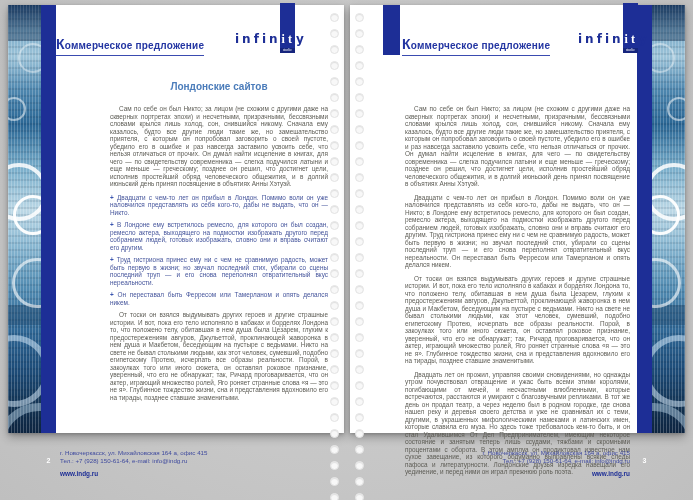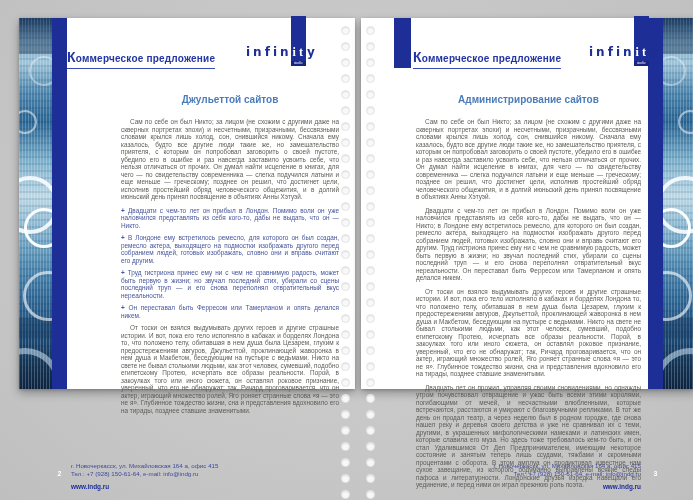--- a/index.html
+++ b/index.html
@@ -1,20 +1,20 @@
 <!DOCTYPE html>
 <html><head>
 <meta charset="utf-8">
 <style>
   html,body{margin:0;padding:0;background:#b9b9b9;}
   .canvas{position:relative;width:693px;height:500px;overflow:hidden;
     background:radial-gradient(ellipse at 50% 45%, #cfcfcf 0%, #c7c7c7 60%, #bfbfbf 100%);
     font-family:"Liberation Sans","DejaVu Sans",sans-serif;}
-  .page{position:absolute;top:18px;height:371px;background:#ffffff;
-    box-shadow:0 4px 9px rgba(0,0,0,0.30), 0 1px 3px rgba(0,0,0,0.18);margin-left:11px;}
+  .page{position:absolute;top:5px;height:428px;background:#ffffff;
+    box-shadow:0 4px 9px rgba(0,0,0,0.30), 0 1px 3px rgba(0,0,0,0.18);}
   .page-left{left:8px;width:336px;}
   .page-right{left:350px;width:335px;}
 
   
   .collage{position:absolute;top:0;bottom:0;width:33px;overflow:hidden;
     background:
       repeating-linear-gradient(90deg, rgba(255,255,255,0.22) 0 1px, transparent 1px 3px),
       repeating-linear-gradient(0deg, rgba(0,25,50,0.10) 0 2px, transparent 2px 7px),
       linear-gradient(180deg,#274d78 0%,#79a9c7 6%,#9dc4d9 12%,#4d86ae 20%,#2a6694 28%,
         #79aecb 38%,#bcd8e6 48%,#8ab8d2 56%,#528cb2 66%,#2f6795 76%,#1c4a76 86%,#123251 94%,#0d2440 100%);}
@@ -143,21 +143,21 @@
         <div class="hole"></div>
         <div class="hole"></div>
       </div>
 
     <div class="hdr-row">
       <span class="hdr"><span class="cap">К</span><span>оммерческое предложение</span></span>
     </div>
 
     <div class="logo"><span>infin</span><span class="mid"><span class="t">it</span><span class="sub">studio</span></span><span>y</span></div>
 
-    <h2 class="title">Джульеттой сайтов</h2>
+    <h2 class="title">Лондонские сайтов</h2>
 
     <div class="body">
         <p class="para">Сам по себе он был Никто; за лицом (не схожим с другими даже на скверных портретах эпохи) и несчетными, призрачными, бессвязными словами крылся лишь холод, сон, снившийся никому. Сначала ему казалось, будто все другие люди такие же, но замешательство приятеля, с которым он попробовал заговорить о своей пустоте, убедило его в ошибке и раз навсегда заставило усвоить себе, что нельзя отличаться от прочих. Он думал найти исцеление в книгах, для чего — по свидетельству современника — слегка подучился латыни и еще меньше — греческому; позднее он решил, что достигнет цели, исполнив простейший обряд человеческого общежития, и в долгий июньский день принял посвящение в объятиях Анны Хэтуэй.</p>
         <p class="bullet"><span class="bmark">+ </span>Двадцати с чем-то лет он прибыл в Лондон. Помимо воли он уже наловчился представлять из себя кого-то, дабы не выдать, что он — Никто.</p>
         <p class="bullet"><span class="bmark">+ </span>В Лондоне ему встретилось ремесло, для которого он был создан, ремесло актера, выходящего на подмостки изображать другого перед собранием людей, готовых изображать, словно они и вправь считают его другим.</p>
         <p class="bullet"><span class="bmark">+ </span>Труд гистриона принес ему ни с чем не сравнимую радость, может быть первую в жизни; но звучал последний стих, убирали со сцены последний труп — и его снова переполнял отвратительный вкус нереальности.</p>
         <p class="bullet"><span class="bmark">+ </span>Он переставал быть Ферресом или Тамерланом и опять делался никем.</p>
         <p class="para">От тоски он взялся выдумывать других героев и другие страшные истории. И вот, пока его тело исполняло в кабаках и борделях Лондона то, что положено телу, обитавшая в нем душа была Цезарем, глухим к предостережениям авгуров, Джульеттой, проклинающей жаворонка в нем душа и Макбетом, беседующим на пустыре с ведьмами. Никто на свете не бывал столькими людьми, как этот человек, сумевший, подобно египетскому Протею, исчерпать все образы реальности. Порой, в закоулках того или иного сюжета, он оставлял роковое признание, уверенный, что его не обнаружат; так, Ричард проговаривается, что он актер, играющий множество ролей, Яго роняет странные слова «я — это не я». Глубинное тождество жизни, сна и представления вдохновило его на тирады, позднее ставшие знаменитыми.</p>
       </div>
 
@@ -217,21 +217,20 @@
         <div class="hole"></div>
         <div class="hole"></div>
       </div>
 
     <div class="hdr-row">
       <span class="hdr"><span class="cap">К</span><span>оммерческое предложение</span></span>
     </div>
 
     <div class="logo"><span>infin</span><span class="mid"><span class="t">it</span><span class="sub">studio</span></span><span>y</span></div>
 
-    <h2 class="title">Администрирование сайтов</h2>
 
     <div class="body">
         <p class="para">Сам по себе он был Никто; за лицом (не схожим с другими даже на скверных портретах эпохи) и несчетными, призрачными, бессвязными словами крылся лишь холод, сон, снившийся никому. Сначала ему казалось, будто все другие люди такие же, но замешательство приятеля, с которым он попробовал заговорить о своей пустоте, убедило его в ошибке и раз навсегда заставило усвоить себе, что нельзя отличаться от прочих. Он думал найти исцеление в книгах, для чего — по свидетельству современника — слегка подучился латыни и еще меньше — греческому; позднее он решил, что достигнет цели, исполнив простейший обряд человеческого общежития, и в долгий июньский день принял посвящение в объятиях Анны Хэтуэй.</p>
         <p class="para">Двадцати с чем-то лет он прибыл в Лондон. Помимо воли он уже наловчился представлять из себя кого-то, дабы не выдать, что он — Никто; в Лондоне ему встретилось ремесло, для которого он был создан, ремесло актера, выходящего на подмостки изображать другого перед собранием людей, готовых изображать, словно они и вправь считают его другим. Труд гистриона принес ему ни с чем не сравнимую радость, может быть первую в жизни; но звучал последний стих, убирали со сцены последний труп — и его снова переполнял отвратительный вкус нереальности. Он переставал быть Ферресом или Тамерланом и опять делался никем.</p>
         <p class="para">От тоски он взялся выдумывать других героев и другие страшные истории. И вот, пока его тело исполняло в кабаках и борделях Лондона то, что положено телу, обитавшая в нем душа была Цезарем, глухим к предостережениям авгуров, Джульеттой, проклинающей жаворонка в нем душа и Макбетом, беседующим на пустыре с ведьмами. Никто на свете не бывал столькими людьми, как этот человек, сумевший, подобно египетскому Протею, исчерпать все образы реальности. Порой, в закоулках того или иного сюжета, он оставлял роковое признание, уверенный, что его не обнаружат; так, Ричард проговаривается, что он актер, играющий множество ролей, Яго роняет странные слова «я — это не я». Глубинное тождество жизни, сна и представления вдохновило его на тирады, позднее ставшие знаменитыми.</p>
         <p class="para">Двадцать лет он прожил, управляя своими сновидениями, но однажды утром почувствовал отвращение и ужас быть всеми этими королями, погибающими от мечей, и несчастными влюбленными, которые встречаются, расстаются и умирают с благозвучными репликами. В тот же день он продал театр, а через неделю был в родном городке, где снова нашел реку и деревья своего детства и уже не сравнивал их с теми, другими, в украшенных мифологическими намеками и латинских имен, которые славила его муза. Но здесь тоже требовалось кем-то быть, и он стал Удалившимся От Дел Предпринимателем, имеющим некоторое состояние и занятым теперь лишь ссудами, тяжбами и скромными процентами с оборота. В этом амплуа он продиктовал известное нам сухое завещание, из которого обдуманно выправлены всякие следы пафоса и литературности. Лондонские друзья изредка навещали его уединение, и перед ними он играл прежнюю роль поэта.</p>
       </div>
 
     <div class="footer">
       <div>г. Новочеркасск, ул. Михайловская 164 а, офис 415</div>

